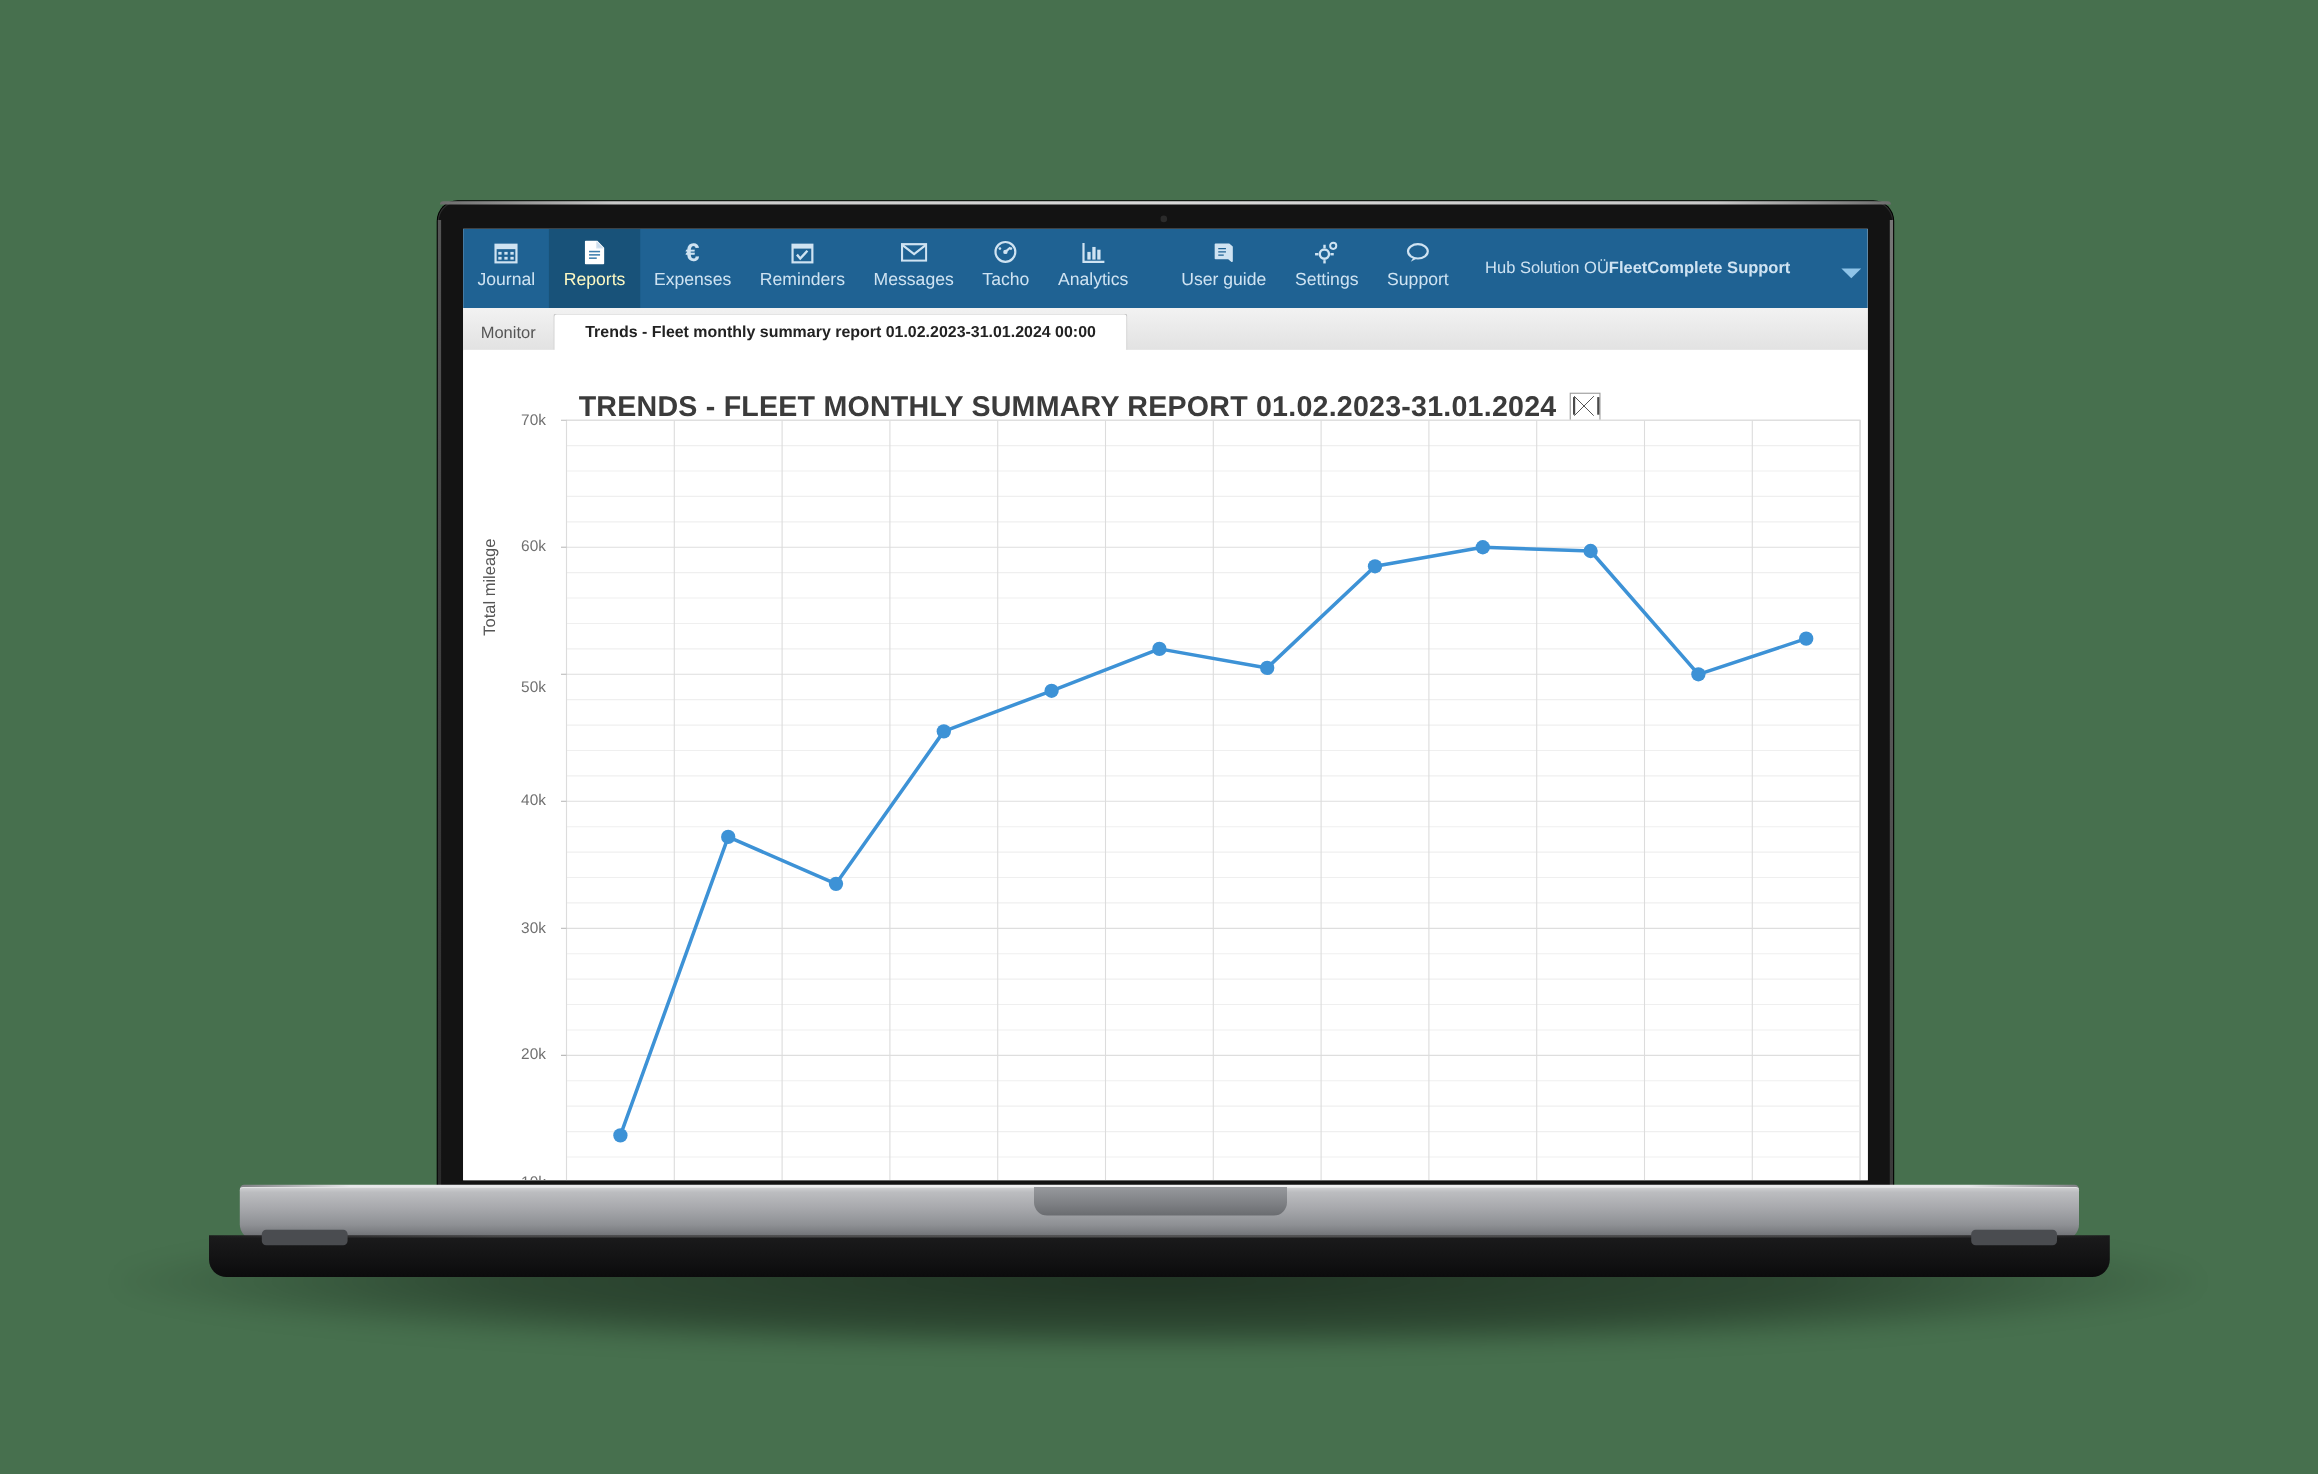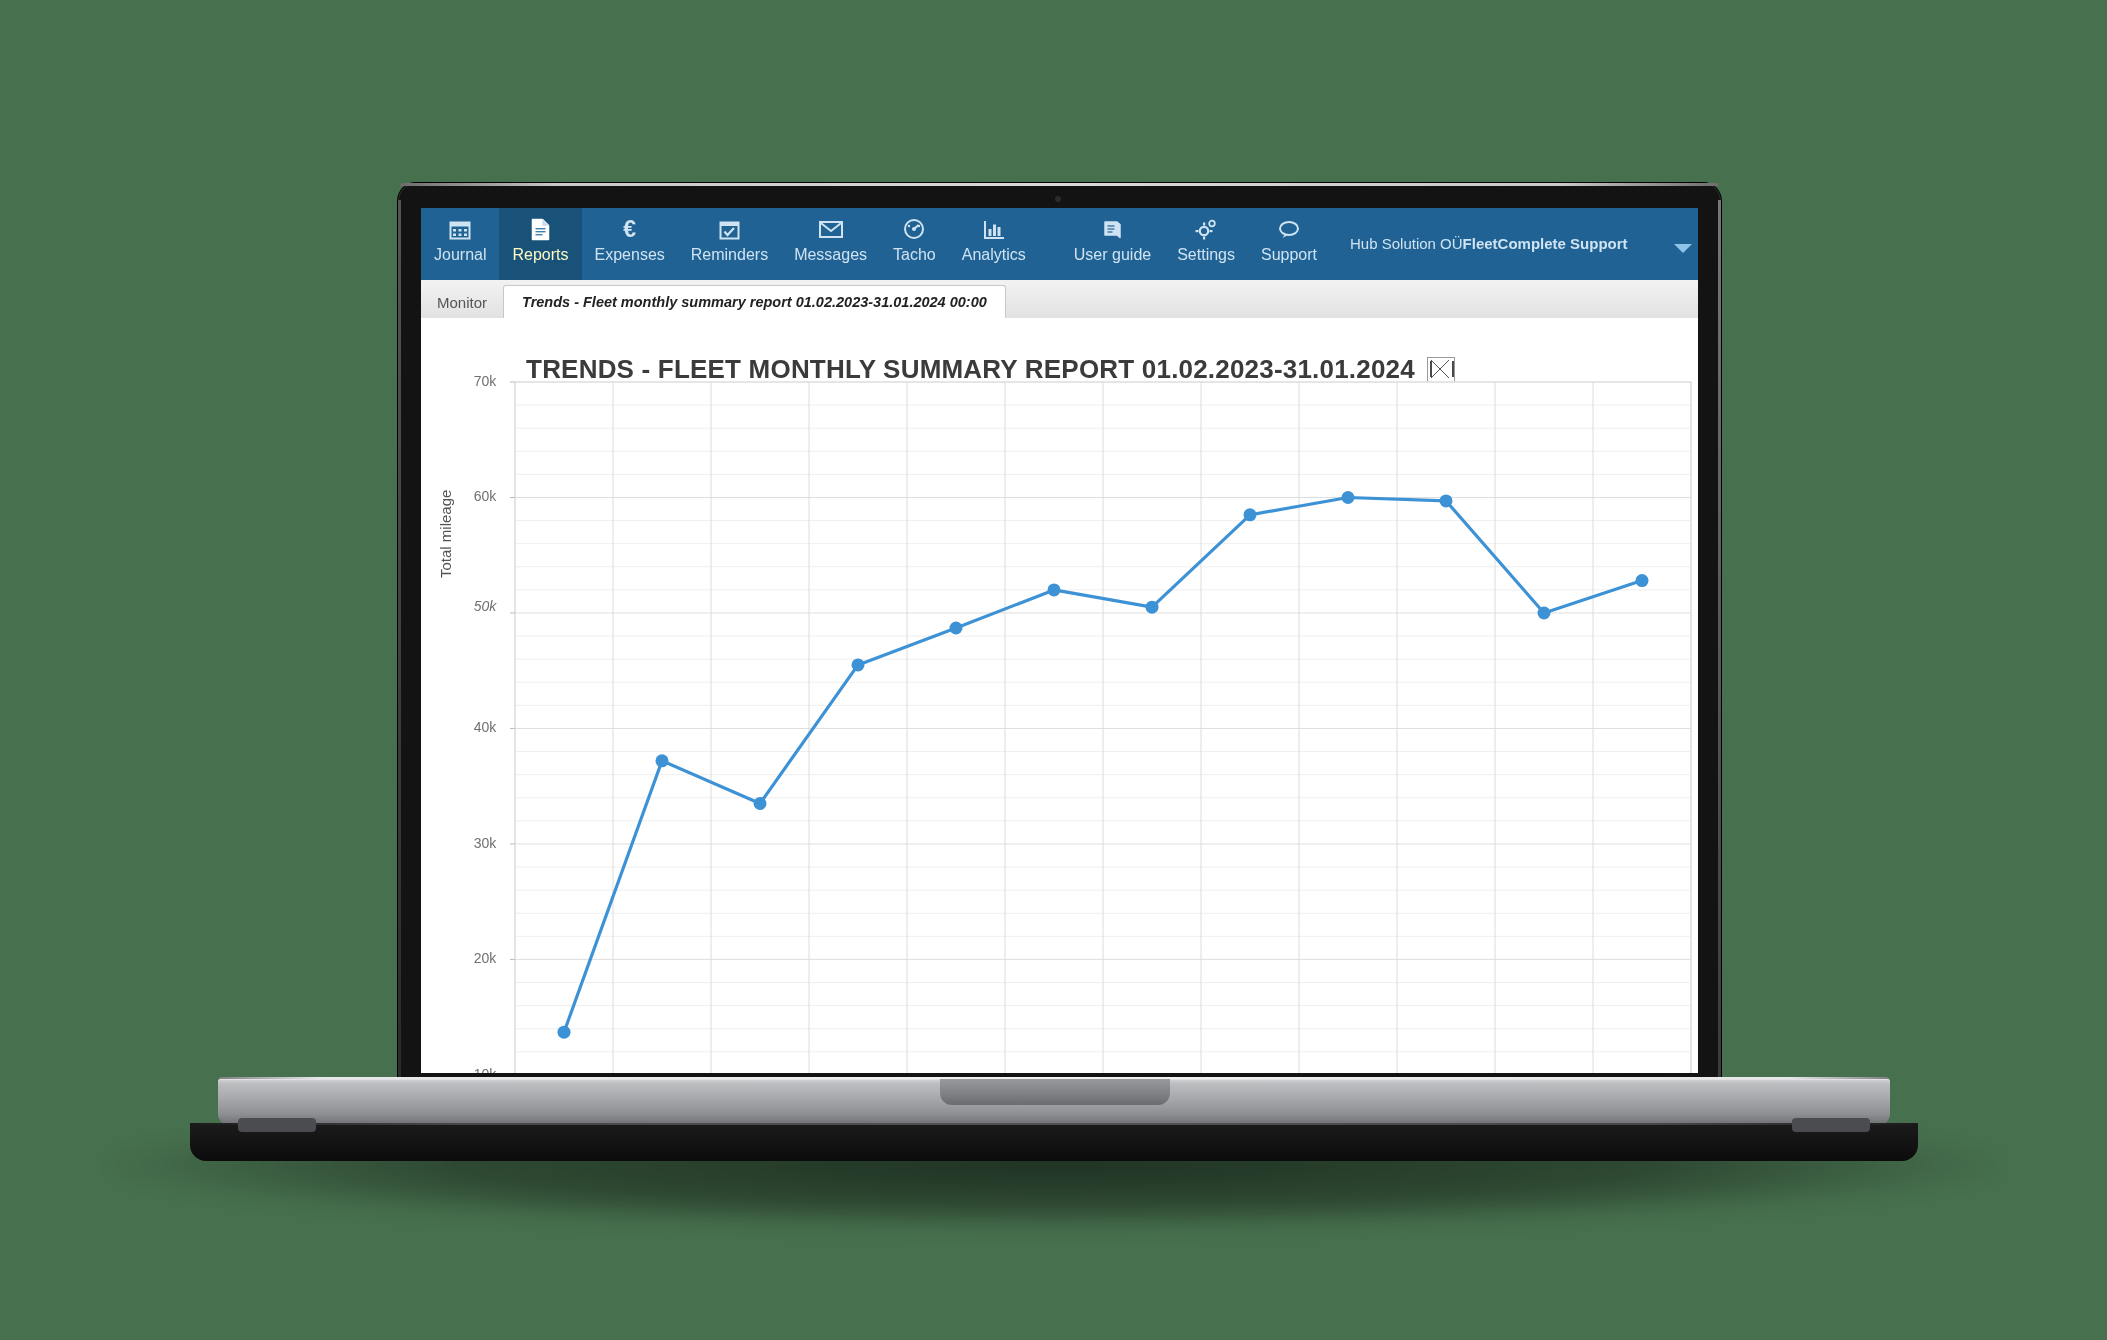--- a/index.html
+++ b/index.html
@@ -99,21 +99,21 @@
     display:flex;align-items:flex-end;
   }
   .tab{
     height:31px;display:flex;align-items:center;padding:0 16px;
     font-size:15px;color:#4a4a4a;cursor:pointer;white-space:nowrap;
   }
   .tab.inactive{color:#555;}
   .tab.active{
     background:#ffffff;border:1px solid #c8c8c8;border-bottom:1px solid #ffffff;
     border-radius:3px 3px 0 0;color:#222;font-weight:bold;height:32px;margin-bottom:-1px;
-    font-size:14.5px;padding:0 18px;font-style:italic;
+    font-size:14.5px;padding:0 28px;
   }
 
   .content{position:absolute;left:0;top:110px;width:1277px;height:755px;background:#fff;overflow:hidden;}
 
   .chart-title{
     position:absolute;left:0;top:36px;width:1139px;text-align:center;
     font-size:26px;font-weight:bold;color:#3b3b3b;letter-spacing:.2px;
     display:flex;align-items:center;justify-content:center;gap:12px;
   }
   .map-icon{
@@ -309,21 +309,21 @@
         <span class="map-icon"></span>
       </div>
 
       <div class="plot-wrap">
         <div class="ylabel">Total mileage</div>
         <div class="yticks">
             <div class="ytick" style="top: 747.903px;">10k</div>
             <div class="ytick" style="top: 632.419px;">20k</div>
             <div class="ytick" style="top: 516.935px;">30k</div>
             <div class="ytick" style="top: 401.452px;">40k</div>
-            <div class="ytick" style="top: 280px; font-style: italic;">50k</div>
+            <div class="ytick" style="top: 298px;">50k</div>
             <div class="ytick" style="top: 170.484px;">60k</div>
             <div class="ytick" style="top: 55px;">70k</div>
           </div>
         <svg class="plot" width="1277" height="755">
           <g id="grid-g">
               <rect x="94" y="64" width="1176" height="716" fill="#fff" stroke="#dcdcdc" stroke-width="1"></rect>
               <line x1="94" y1="780" x2="1270" y2="780" stroke="#efefef" stroke-width="1"></line>
               <line x1="94" y1="756.9032258064516" x2="1270" y2="756.9032258064516" stroke="#dedede" stroke-width="1"></line>
               <line x1="94" y1="733.8064516129032" x2="1270" y2="733.8064516129032" stroke="#efefef" stroke-width="1"></line>
               <line x1="94" y1="710.7096774193549" x2="1270" y2="710.7096774193549" stroke="#efefef" stroke-width="1"></line>

